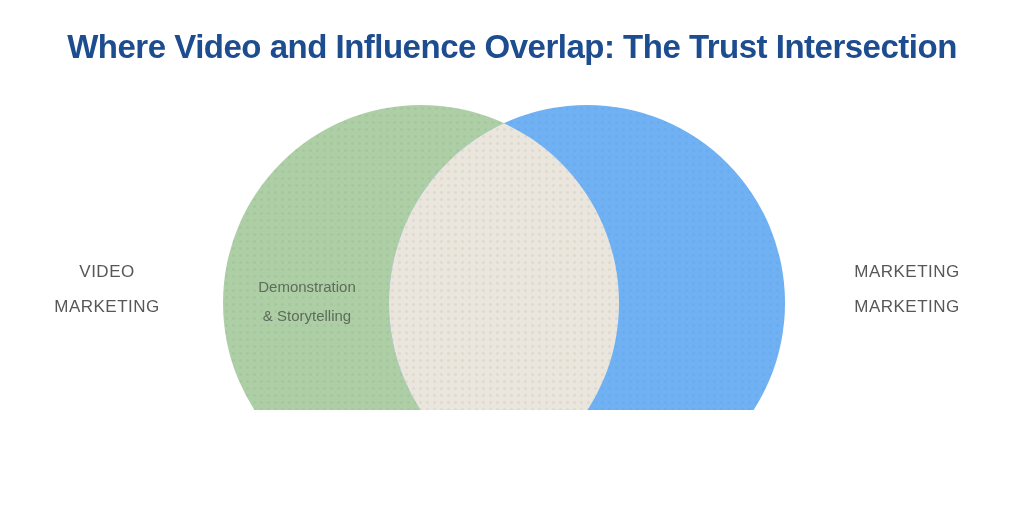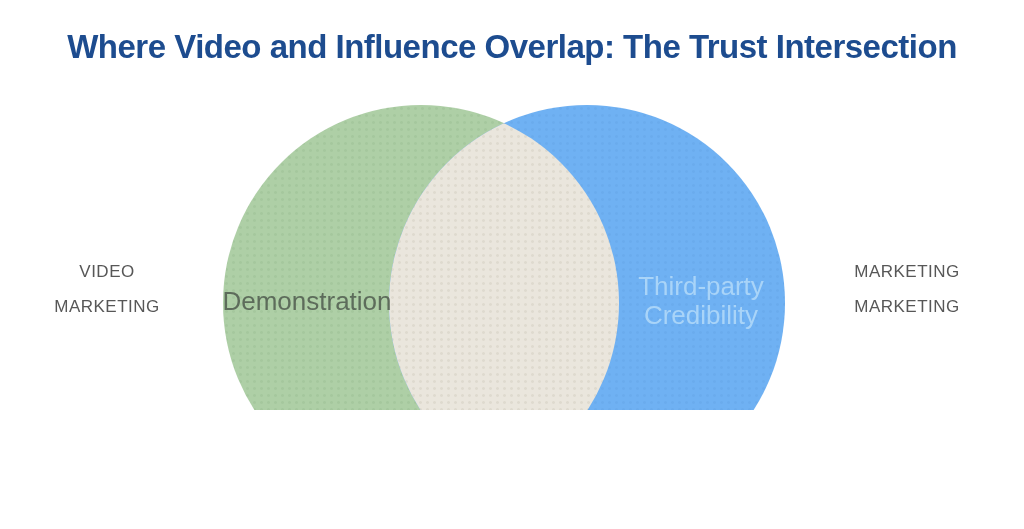--- a/index.html
+++ b/index.html
@@ -59,21 +59,21 @@
     height: 396px;
     border-radius: 50%;
     background-color: #eae6dd;
     background-image: radial-gradient(rgba(120,110,90,0.10) 1px, transparent 1.7px);
     background-size: 7px 7px;
   }
   .region-label {
     position: absolute;
     transform: translate(-50%, -50%);
     text-align: center;
-    font-size: 26px;
+    font-size: 15px;
     line-height: 29px;
     white-space: nowrap;
   }
   .region-label span { display: block; }
   .region-label.video      { left: 307px; top: 301px; color: #5d6c5b; }
   .region-label.overlap    { left: 504px; top: 301px; color: #6b6b6b; }
   .region-label.influencer { left: 701px; top: 301px; color: #a9d4f8; }
   .side-label {
     position: absolute;
     transform: translate(-50%, -50%);
@@ -98,27 +98,24 @@
   <div class="circle green"></div>
 
   <div class="circle blue"></div>
 
   <div class="lens-clip">
     <div class="lens"></div>
   </div>
 
   <div class="region-label video">
     <span>Demonstration</span>
+    <span>&amp; Storytelling</span>
   </div>
 
 
-  <div class="region-label influencer">
-    <span>Third-party</span>
-    <span>Credibility</span>
-  </div>
 
   <div class="side-label left">
     <span>VIDEO</span>
     <span>MARKETING</span>
   </div>
 
   <div class="side-label right">
     <span>MARKETING</span>
     <span>MARKETING</span>
   </div>

